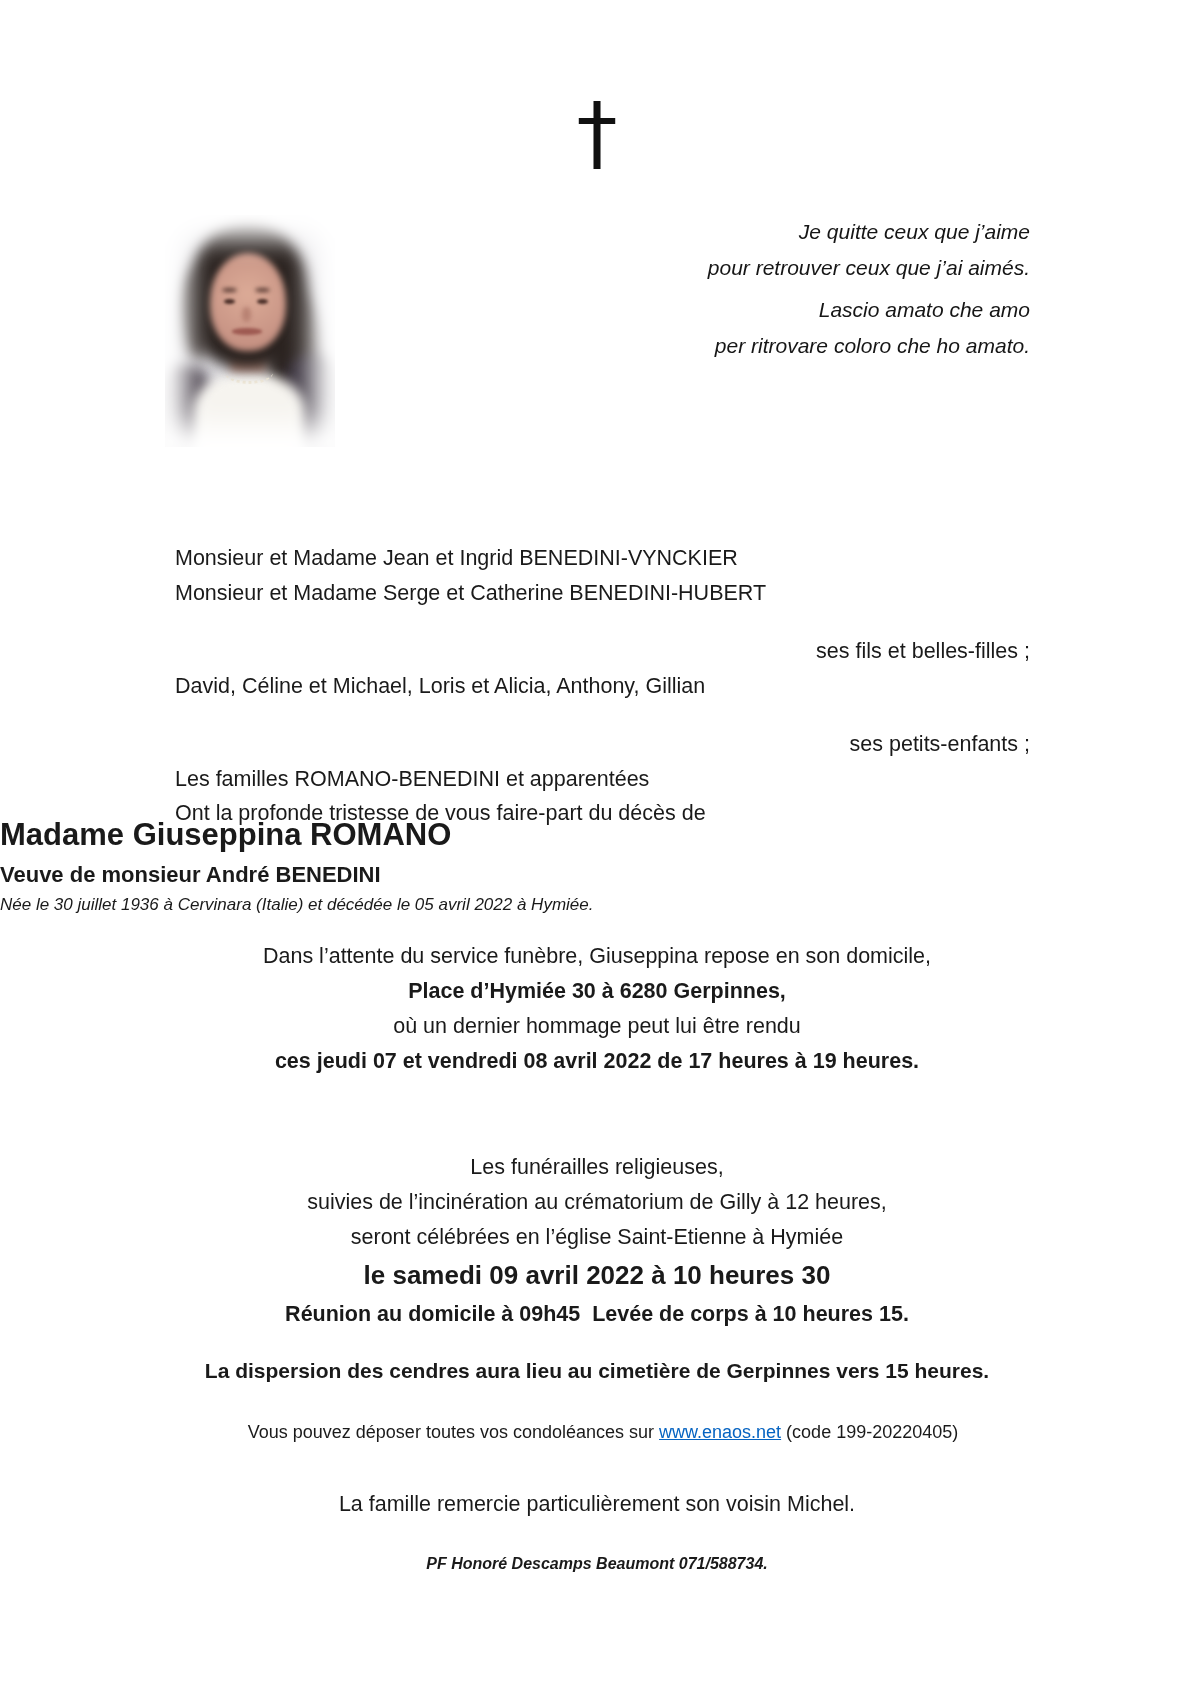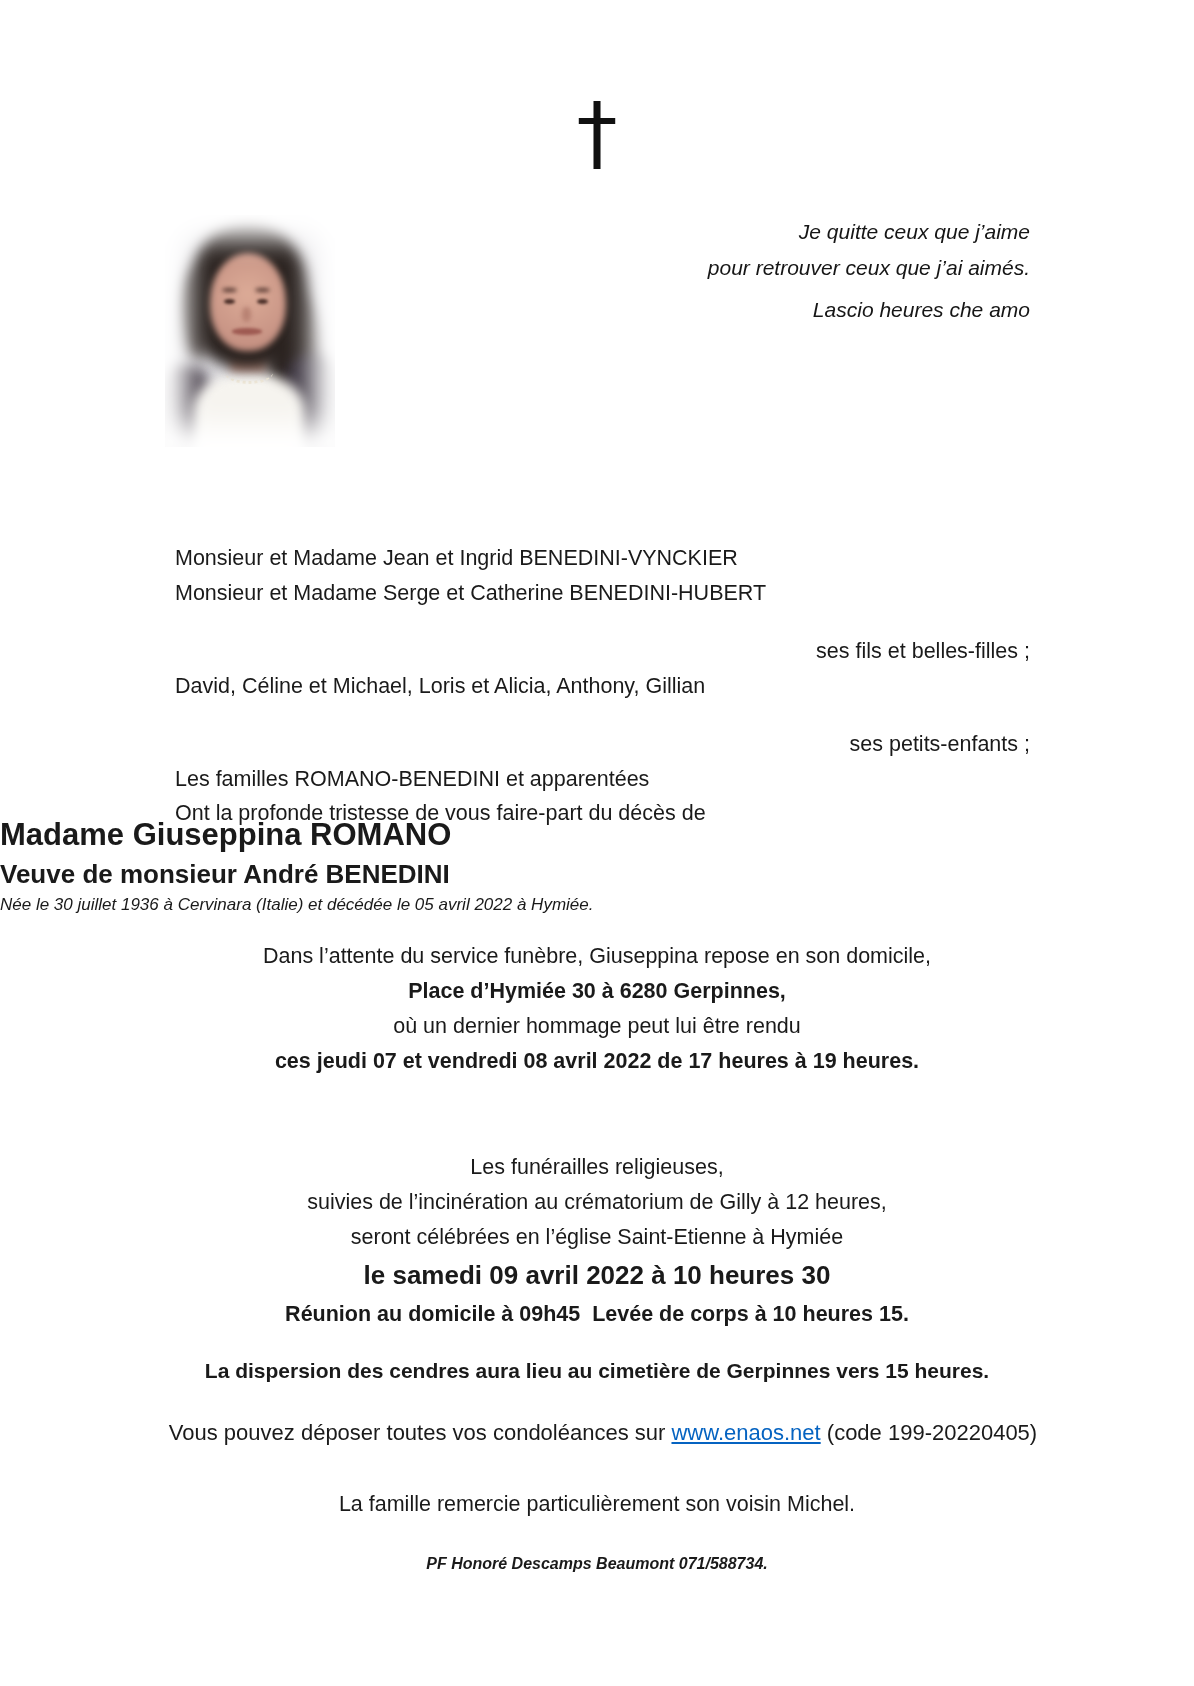--- a/index.html
+++ b/index.html
@@ -68,33 +68,33 @@
     left: 175px; right: 164px; top: 541px;
     font-size: 21.5px;
     line-height: 34.5px;
   }
   .family .right { text-align: right; margin-top: 24px; }
   .family .announcement { }
 
   
   .deceased { position: absolute; left: 0; right: 0; top: 815px; text-align: left; }
   .deceased-name { font-size: 31px; font-weight: bold; line-height: 40px; }
-  .deceased-widow { font-size: 26px; font-weight: bold; line-height: 33px; margin-top: 3px; }
+  .deceased-widow { font-size: 22px; font-weight: bold; line-height: 33px; margin-top: 3px; }
   .deceased-dates { font-size: 17px; font-style: italic; line-height: 28px; }
 
   
   .center-block { position: absolute; left: 0; right: 0; text-align: center; font-size: 21.5px; line-height: 35px; }
   .repose { top: 939px; }
   .funeral { top: 1150px; }
   .bold { font-weight: bold; }
   .funeral-date { font-size: 26px; font-weight: bold; line-height: 41px; }
   .funeral-schedule { font-weight: bold; line-height: 37px; }
 
   .dispersion { top: 1353px; font-weight: bold; font-size: 21px; }
-  .condolences { top: 1415px; font-size: 22px; padding-left: 12px; }
+  .condolences { top: 1415px; font-size: 18px; padding-left: 12px; }
   .condolences a { color: #0563c1; text-decoration: underline; cursor: pointer; }
   .thanks { top: 1487px; }
   .pf { top: 1546px; font-style: italic; font-size: 16px; font-weight: bold; }
 </style>
 </head>
 <body>
 
 <div class="page">
 
   <div class="cross">†</div>
@@ -116,21 +116,22 @@
     <div class="p-eye-r"></div>
     <div class="p-nose"></div>
     <div class="p-mouth"></div>
     <div class="p-vignette"></div>
   </div>
 
   <div class="epigraph">
     <div>Je quitte ceux que j’aime</div>
     <div>pour retrouver ceux que j’ai aimés.</div>
     <div class="group-gap"></div>
-    <div>Lascio heures che amo</div>
+    <div>Lascio amato che amo</div>
+    <div>per ritrovare coloro che ho amato.</div>
   </div>
 
   <div class="family">
     <div>Monsieur et Madame Jean et Ingrid BENEDINI-VYNCKIER</div>
     <div>Monsieur et Madame Serge et Catherine BENEDINI-HUBERT</div>
     <div class="right">ses fils et belles-filles ;</div>
     <div>David, Céline et Michael, Loris et Alicia, Anthony, Gillian</div>
     <div class="right">ses petits-enfants ;</div>
     <div>Les familles ROMANO-BENEDINI et apparentées</div>
     <div class="announcement">Ont la profonde tristesse de vous faire-part du décès de</div>

